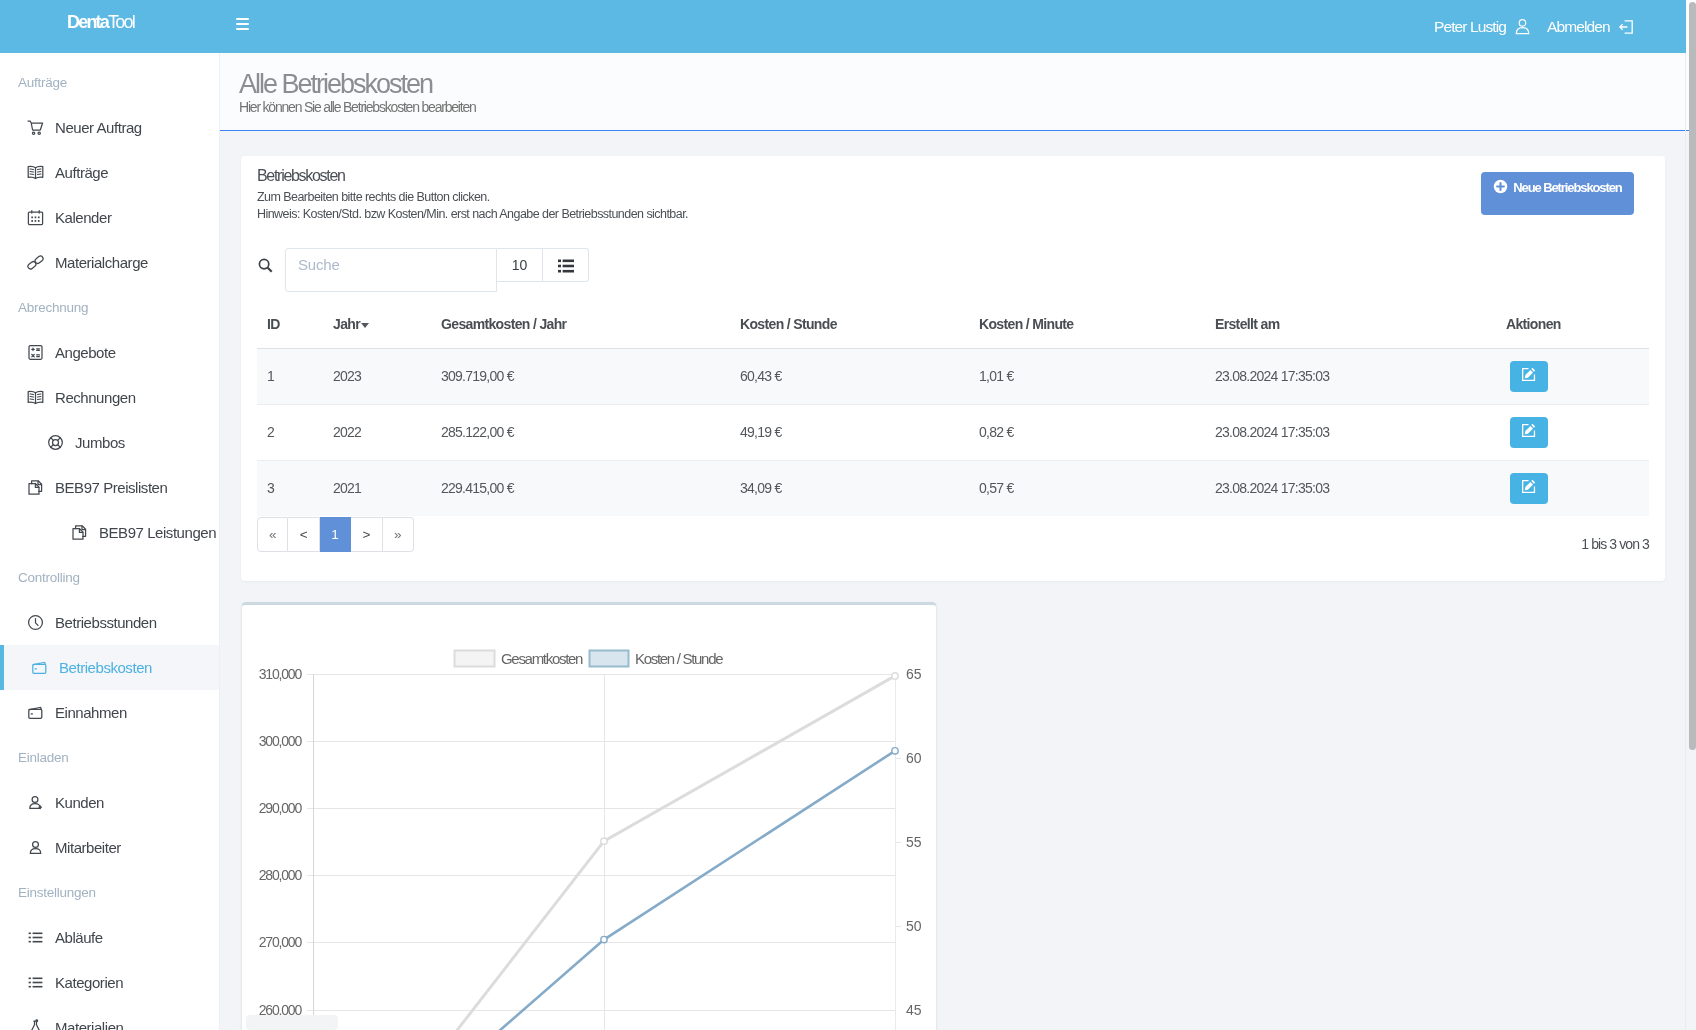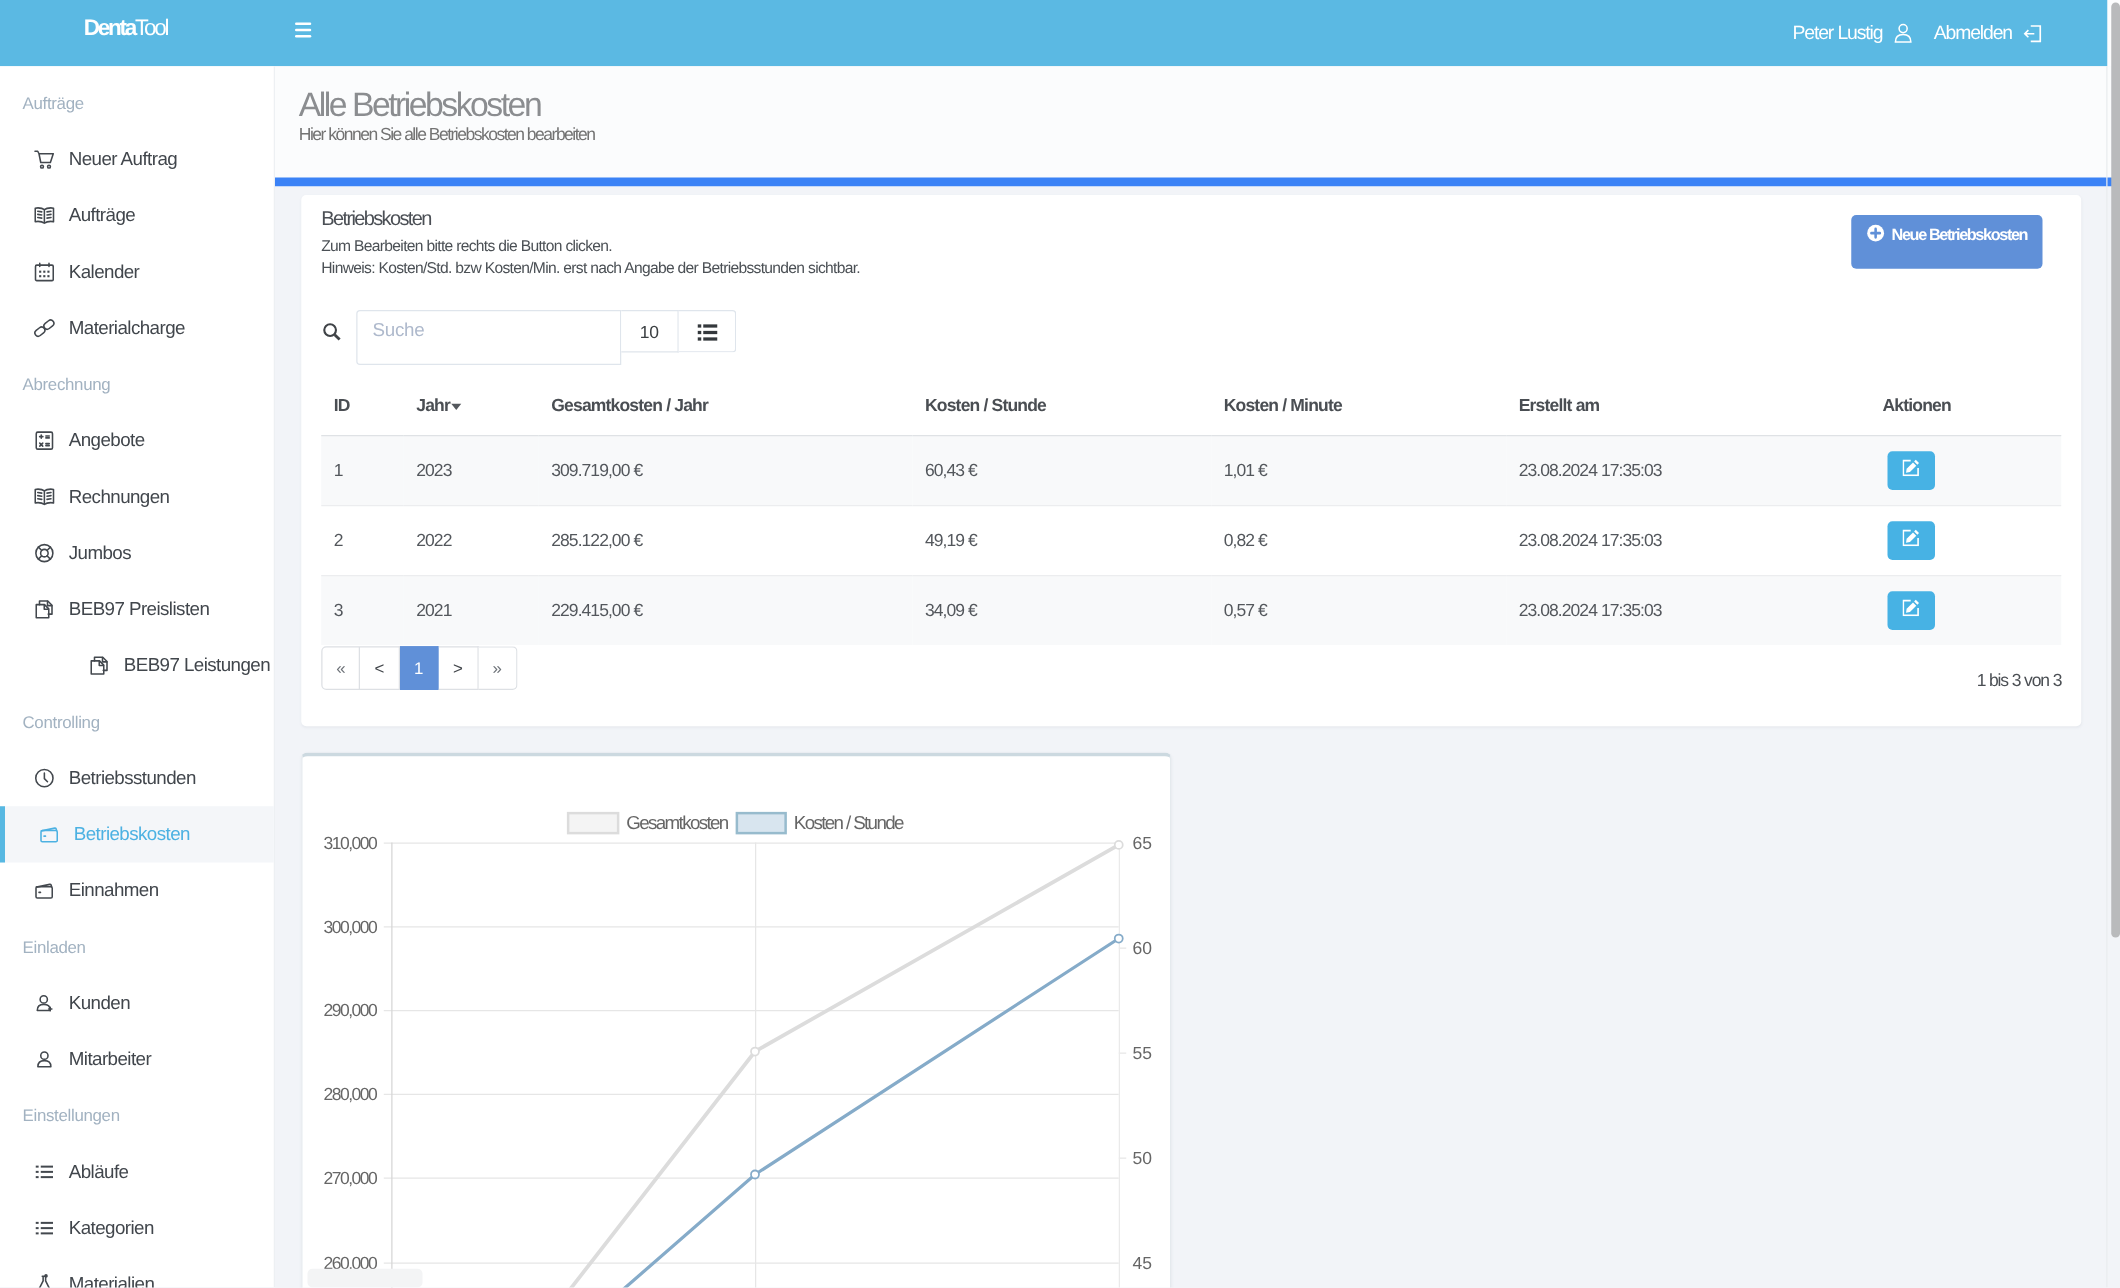--- a/index.html
+++ b/index.html
@@ -21,21 +21,21 @@
 .slabel { position:absolute; left:18px; height:45px; line-height:45px; font-size:13.5px; color:#a2b2c1; width:190px; letter-spacing:-0.25px; }
 .sitem { position:absolute; left:0; width:219px; height:45px; color:#41464c; font-size:15px; letter-spacing:-0.45px; }
 .sitem .sic { position:absolute; left:27px; top:14px; width:17px; height:17px; }
 .sitem .stx { position:absolute; left:55px; top:0; line-height:45px; }
 .sitem.active { background:#f4f6f9; border-left:4px solid #57b8e2; color:#4cb1e2; }
 .sitem.active .sic { left:27px; }
 svg.ic { stroke:#43484e; fill:none; stroke-width:1.25; stroke-linecap:round; stroke-linejoin:round; }
 .active svg.ic { stroke:#4cb1e2; }
 
 
-#pagehead { position:absolute; left:220px; top:53px; width:1476px; height:96px; background:#fbfcfd; border-bottom:7px solid #3b82f6; }
+#pagehead { position:absolute; left:220px; top:53px; width:1476px; height:78px; background:#fbfcfd; border-bottom:1px solid #3b82f6; }
 #pagehead h1 { position:absolute; left:19px; top:16px; font-size:27px; font-weight:400; color:#8b8d90; letter-spacing:-2px; }
 #pagehead .sub { position:absolute; left:19px; top:46px; font-size:14px; color:#737373; letter-spacing:-1.2px; }
 
 
 #card1 { position:absolute; left:241px; top:156px; width:1424px; height:425px; background:#fff; border-radius:4px; box-shadow:0 1px 2px rgba(120,130,140,.08); }
 #card1 .ctitle { position:absolute; left:16px; top:11px; font-size:16px; color:#4b4f55; letter-spacing:-1.3px; }
 #card1 .chelp1 { position:absolute; left:16px; top:34px; font-size:12.5px; color:#4b5055; letter-spacing:-0.55px; }
 #card1 .chelp2 { position:absolute; left:16px; top:51px; font-size:12.5px; color:#4b5055; letter-spacing:-0.55px; }
 #btn-new { position:absolute; left:1240px; top:16px; width:153px; height:43px; background:#6090d8; border-radius:4px; color:#fff; font-size:13px; font-weight:700; letter-spacing:-1.1px; line-height:31px; text-align:center; }
 #btn-new svg { vertical-align:-2px; margin-right:5px; }
@@ -203,21 +203,21 @@
         <use href="#i-calc"></use>
       </svg>
       <span class="stx">Angebote</span>
     </div>
   <div class="sitem" style="top:322px;">
       <svg class="sic ic" width="17" height="16" viewBox="0 0 17 16">
         <use href="#i-book"></use>
       </svg>
       <span class="stx">Rechnungen</span>
     </div>
-  <div class="sitem" style="top:367px;">
+  <div class="sitem" style="top:367px;margin-left:20px;">
       <svg class="sic ic" width="17" height="16" viewBox="0 0 17 16">
         <use href="#i-ring"></use>
       </svg>
       <span class="stx">Jumbos</span>
     </div>
   <div class="sitem" style="top:412px;">
       <svg class="sic ic" width="17" height="16" viewBox="0 0 17 16">
         <use href="#i-copy"></use>
       </svg>
       <span class="stx">BEB97 Preislisten</span>

